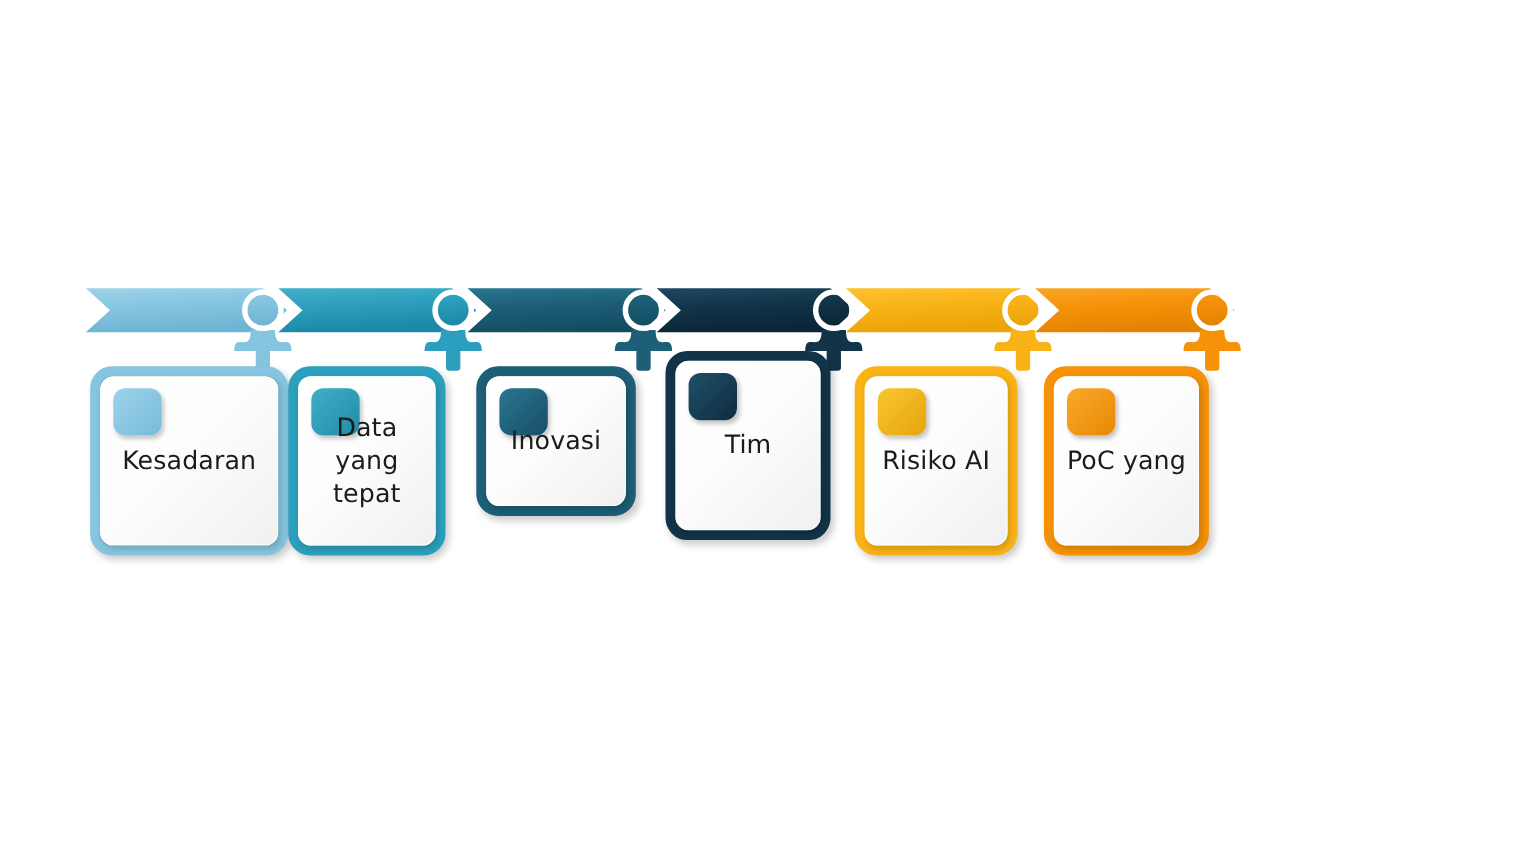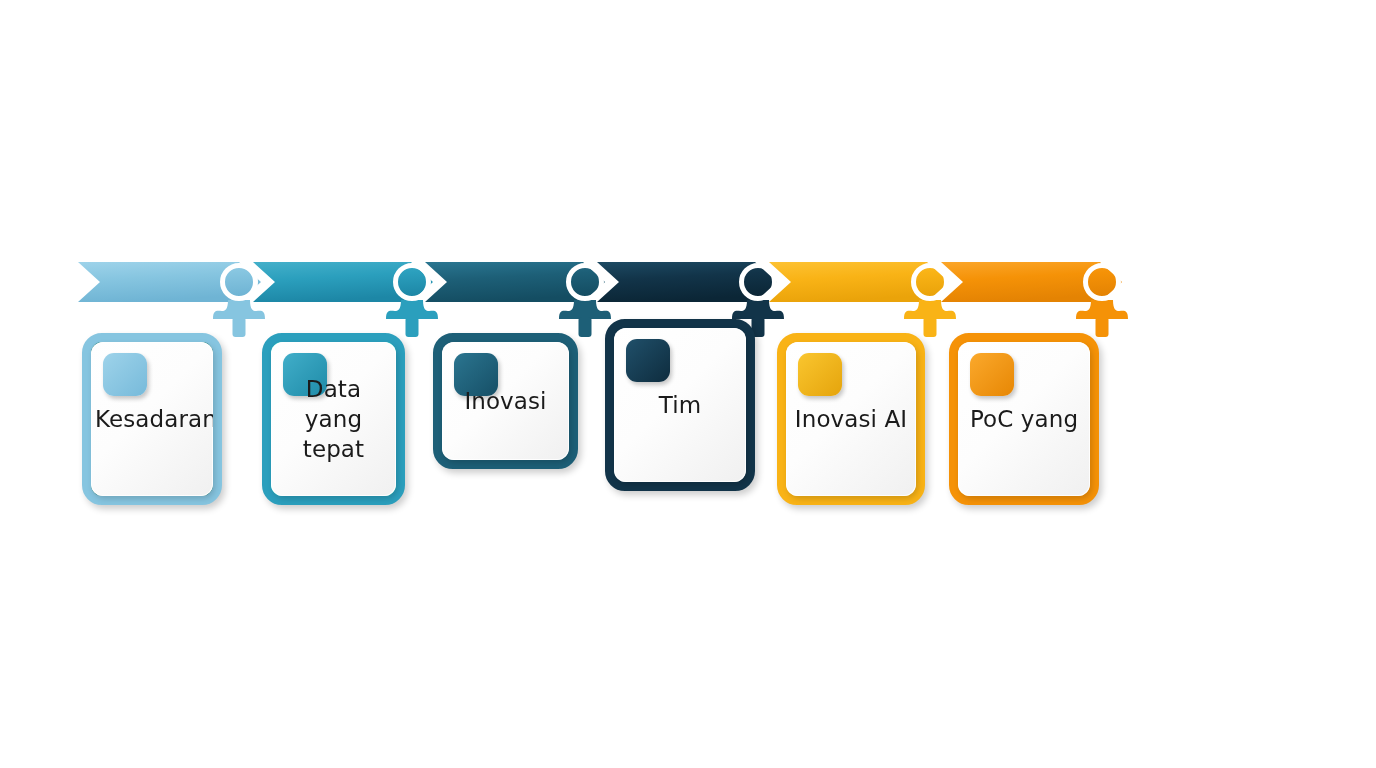--- a/index.html
+++ b/index.html
@@ -141,21 +141,21 @@
         <circle cx="239" cy="282" r="16.5" fill="none" stroke="#ffffff" stroke-width="5"></circle>
         <circle cx="412" cy="282" r="16.5" fill="none" stroke="#ffffff" stroke-width="5"></circle>
         <circle cx="585" cy="282" r="16.5" fill="none" stroke="#ffffff" stroke-width="5"></circle>
         <circle cx="758" cy="282" r="16.5" fill="none" stroke="#ffffff" stroke-width="5"></circle>
         <circle cx="930" cy="282" r="16.5" fill="none" stroke="#ffffff" stroke-width="5"></circle>
         <circle cx="1102" cy="282" r="16.5" fill="none" stroke="#ffffff" stroke-width="5"></circle>
       </g>
   </svg>
 
   <div class="stage" id="card-layer">
-      <div class="card" style="left: 82px; top: 333px; width: 140px; height: 172px; border-color: rgb(134, 197, 224); background: #0f766e;">
+      <div class="card" style="left: 82px; top: 333px; width: 180px; height: 172px; border-color: rgb(134, 197, 224); background: #0f766e;">
         <div class="card-inner">
           <div class="card-icon" style="background: linear-gradient(135deg, rgb(158, 211, 234) 0%, rgb(119, 186, 218) 100%);"></div>
           <div class="card-label">Kesadaran</div>
         </div>
       </div>
       <div class="card" style="left: 262px; top: 333px; width: 143px; height: 172px; border-color: rgb(43, 159, 189); background: #5eead4;">
         <div class="card-inner">
           <div class="card-icon" style="background: linear-gradient(135deg, rgb(65, 174, 201) 0%, rgb(31, 139, 168) 100%);"></div>
           <div class="card-label">Data yang
 tepat</div>
@@ -169,21 +169,21 @@
       </div>
       <div class="card" style="left: 605px; top: 319px; width: 150px; height: 172px; border-color: rgb(18, 52, 73); background: rgb(18, 52, 73);">
         <div class="card-inner">
           <div class="card-icon" style="background: linear-gradient(135deg, rgb(32, 80, 106) 0%, rgb(14, 44, 62) 100%);"></div>
           <div class="card-label">Tim</div>
         </div>
       </div>
       <div class="card" style="left: 777px; top: 333px; width: 148px; height: 172px; border-color: rgb(249, 179, 22); background: rgb(249, 179, 22);">
         <div class="card-inner">
           <div class="card-icon" style="background: linear-gradient(135deg, rgb(250, 198, 47) 0%, rgb(229, 164, 12) 100%);"></div>
-          <div class="card-label">Inovasi AI</div>
+          <div class="card-label">Risiko AI</div>
         </div>
       </div>
       <div class="card" style="left: 949px; top: 333px; width: 150px; height: 172px; border-color: rgb(245, 146, 7); background: rgb(245, 146, 7);">
         <div class="card-inner">
           <div class="card-icon" style="background: linear-gradient(135deg, rgb(251, 169, 44) 0%, rgb(231, 135, 4) 100%);"></div>
           <div class="card-label">PoC yang</div>
         </div>
       </div>
     </div>
 

